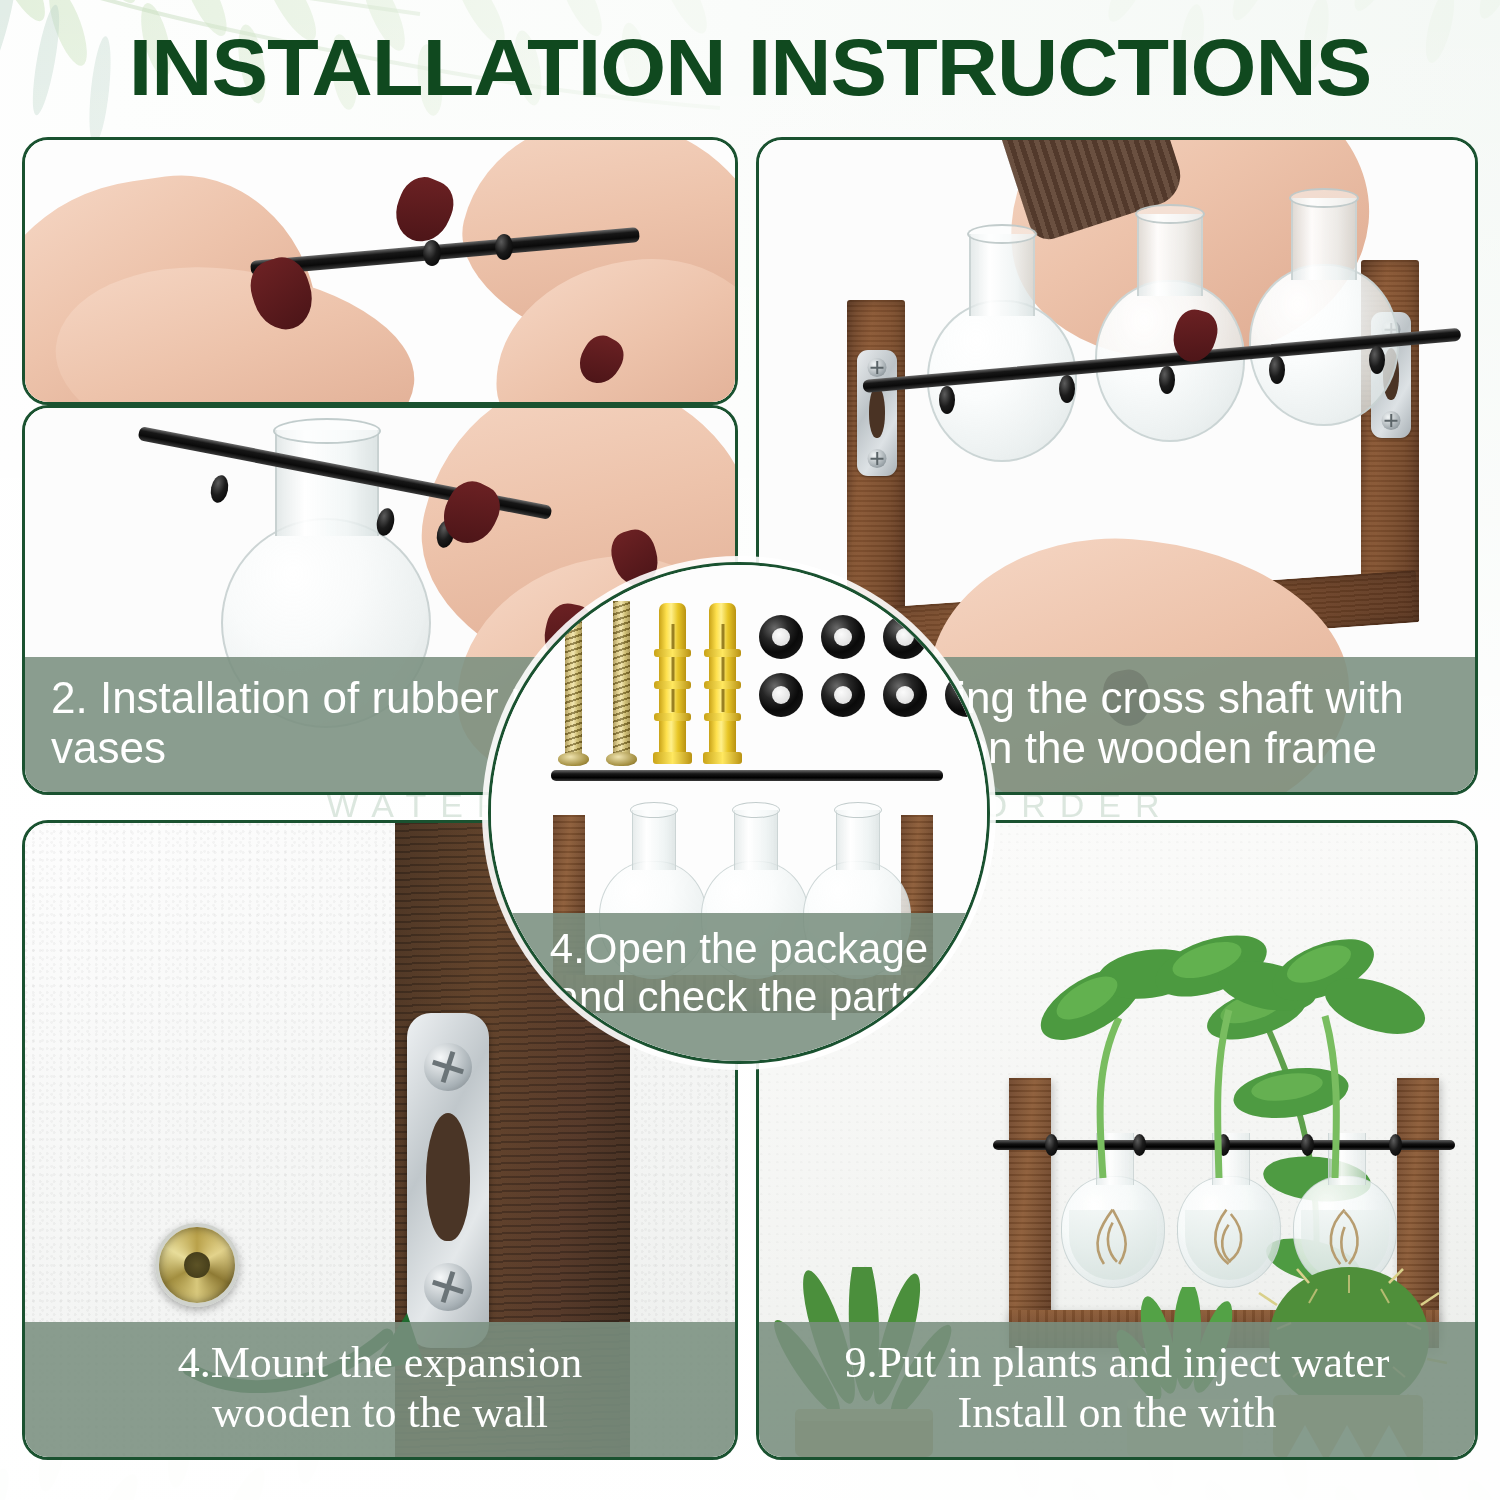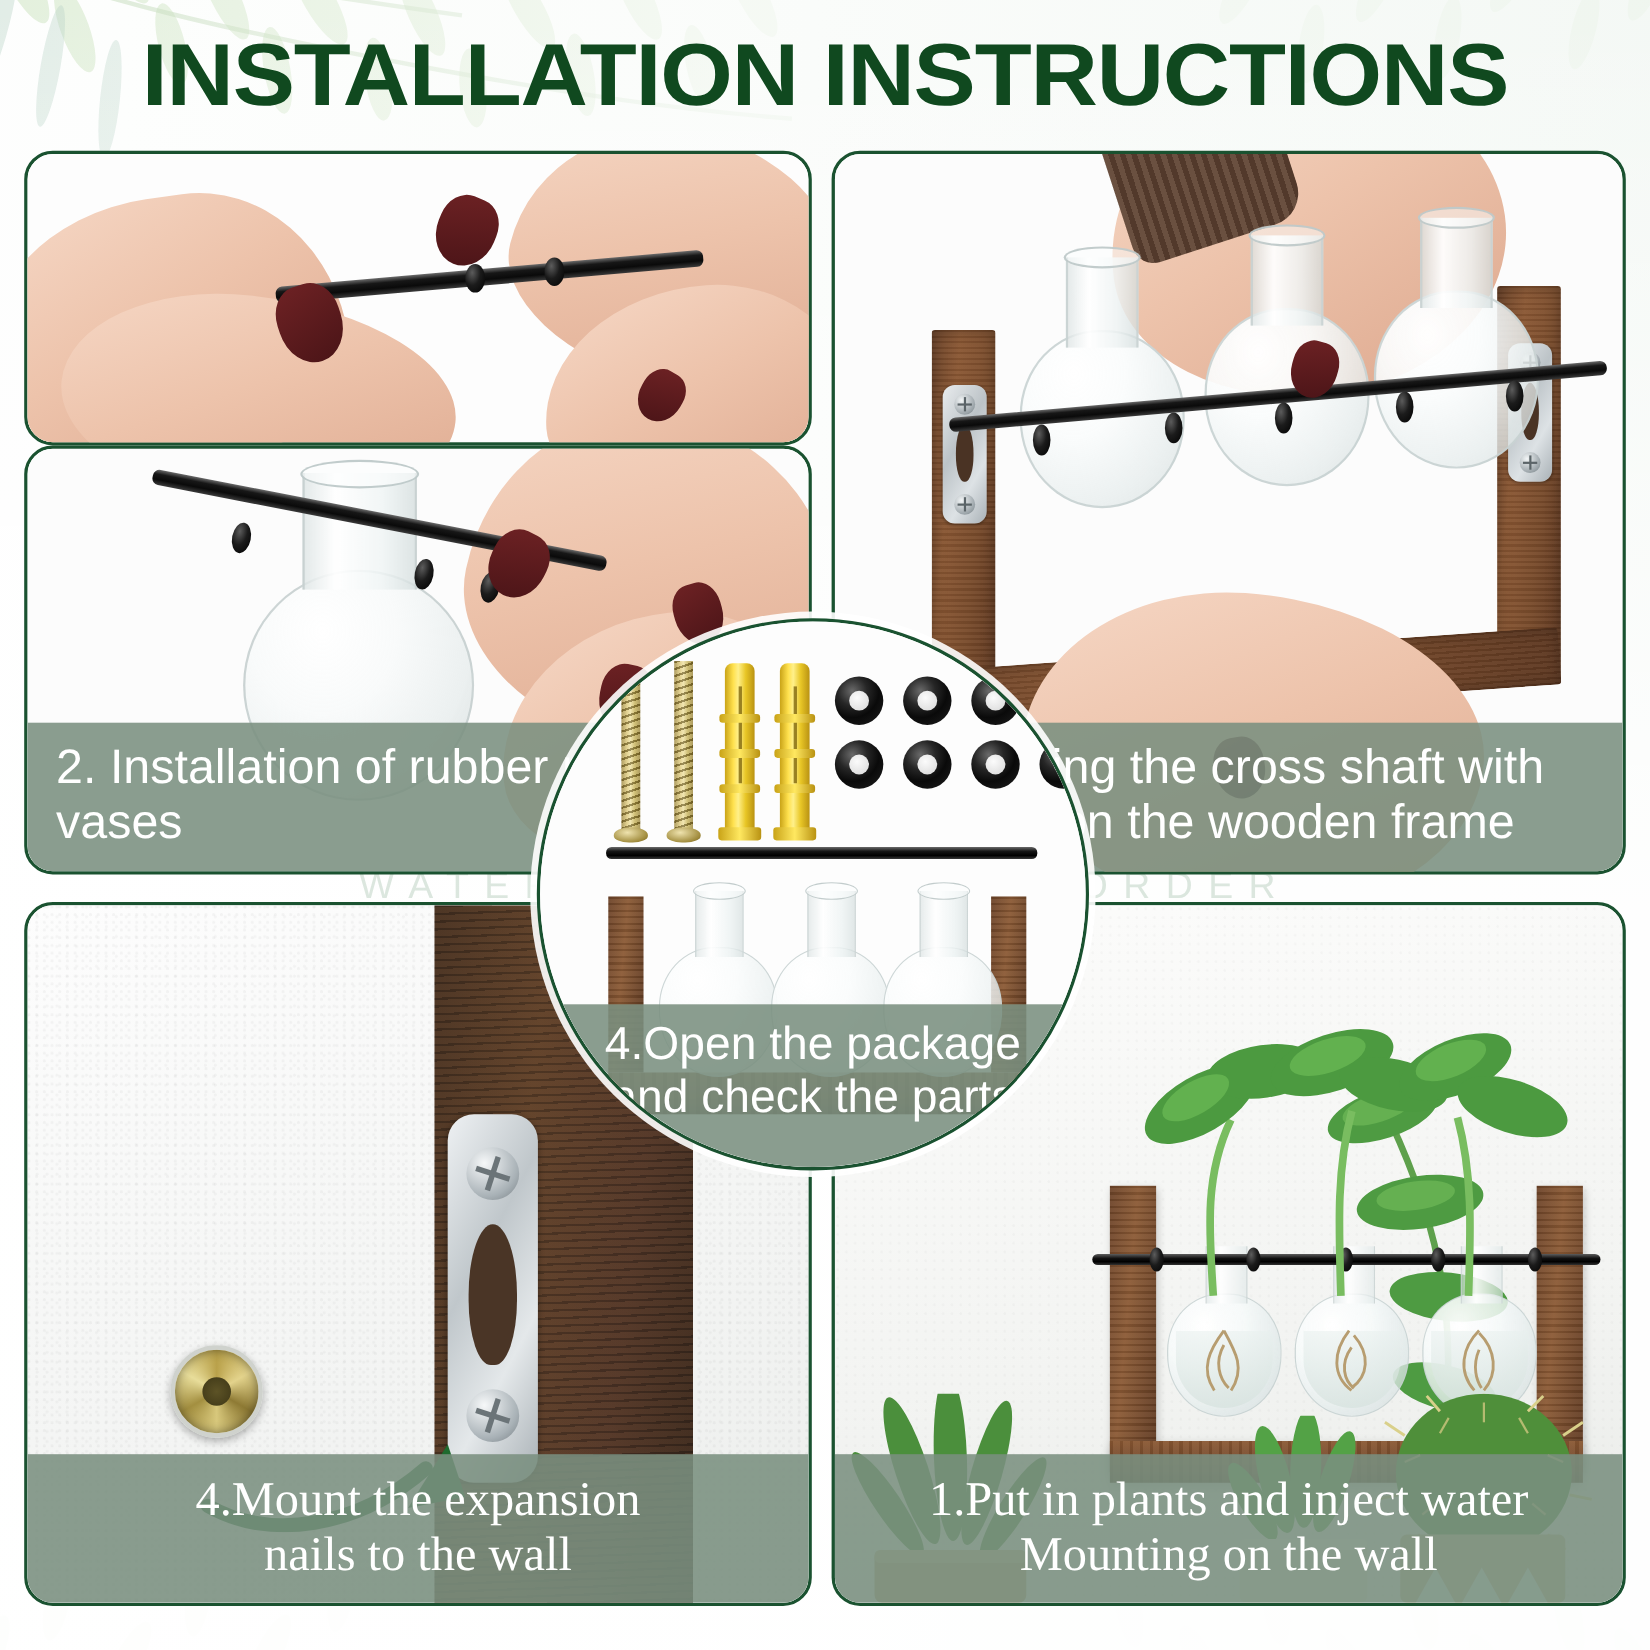--- a/index.html
+++ b/index.html
@@ -582,21 +582,21 @@
       <span id="p4-scr-bot"></span>
     </div>
     <div id="p4-screwhead"></div>
     <svg id="p4-arrow" viewBox="0 0 330 200">
       <path d="M14 176 C 70 208, 150 196, 212 142" stroke="#1f6b2e" stroke-width="13" fill="none" stroke-linecap="round"></path>
       <path d="M196 178 L 232 120 L 248 168 Z" fill="#1f6b2e"></path>
     </svg>
   </div>
   <div class="caption narrow center">
     <div>4.Mount the expansion</div>
-    <div>nails to the wall</div>
+    <div>wooden to the wall</div>
   </div>
 </div>
 
 <div class="panel" id="panel-5">
   <div class="scene">
     <div class="p5-wall"></div>
 
     <svg style="position:absolute; right:-20px; top:120px; width:300px; height:420px;">
       <path d="M40 20 C 90 110, 130 210, 120 330" stroke="#5ea04c" stroke-width="6" fill="none"></path>
       <g fill="#4e9b42">
@@ -732,22 +732,22 @@
           <g fill="#dff0ee">
             <path d="M56 190 l18 -32 l18 32 Z"></path>
               <path d="M98 190 l18 -32 l18 32 Z"></path>
             <path d="M140 190 l18 -32 l18 32 Z"></path>
           </g>
         </svg>
       </div>
     </div>
   </div>
   <div class="caption narrow center">
-    <div>1.Put in plants and inject water</div>
-    <div>Mounting on the wall</div>
+    <div>9.Put in plants and inject water</div>
+    <div>Install on the with</div>
   </div>
 </div>
 
 <div id="circle">
   <div class="parts-bg"></div>
 
   <div class="screw" style="left:74px; top:36px; height:158px;">
     <span class="thread"></span>
       <span class="head"></span>
   </div>

